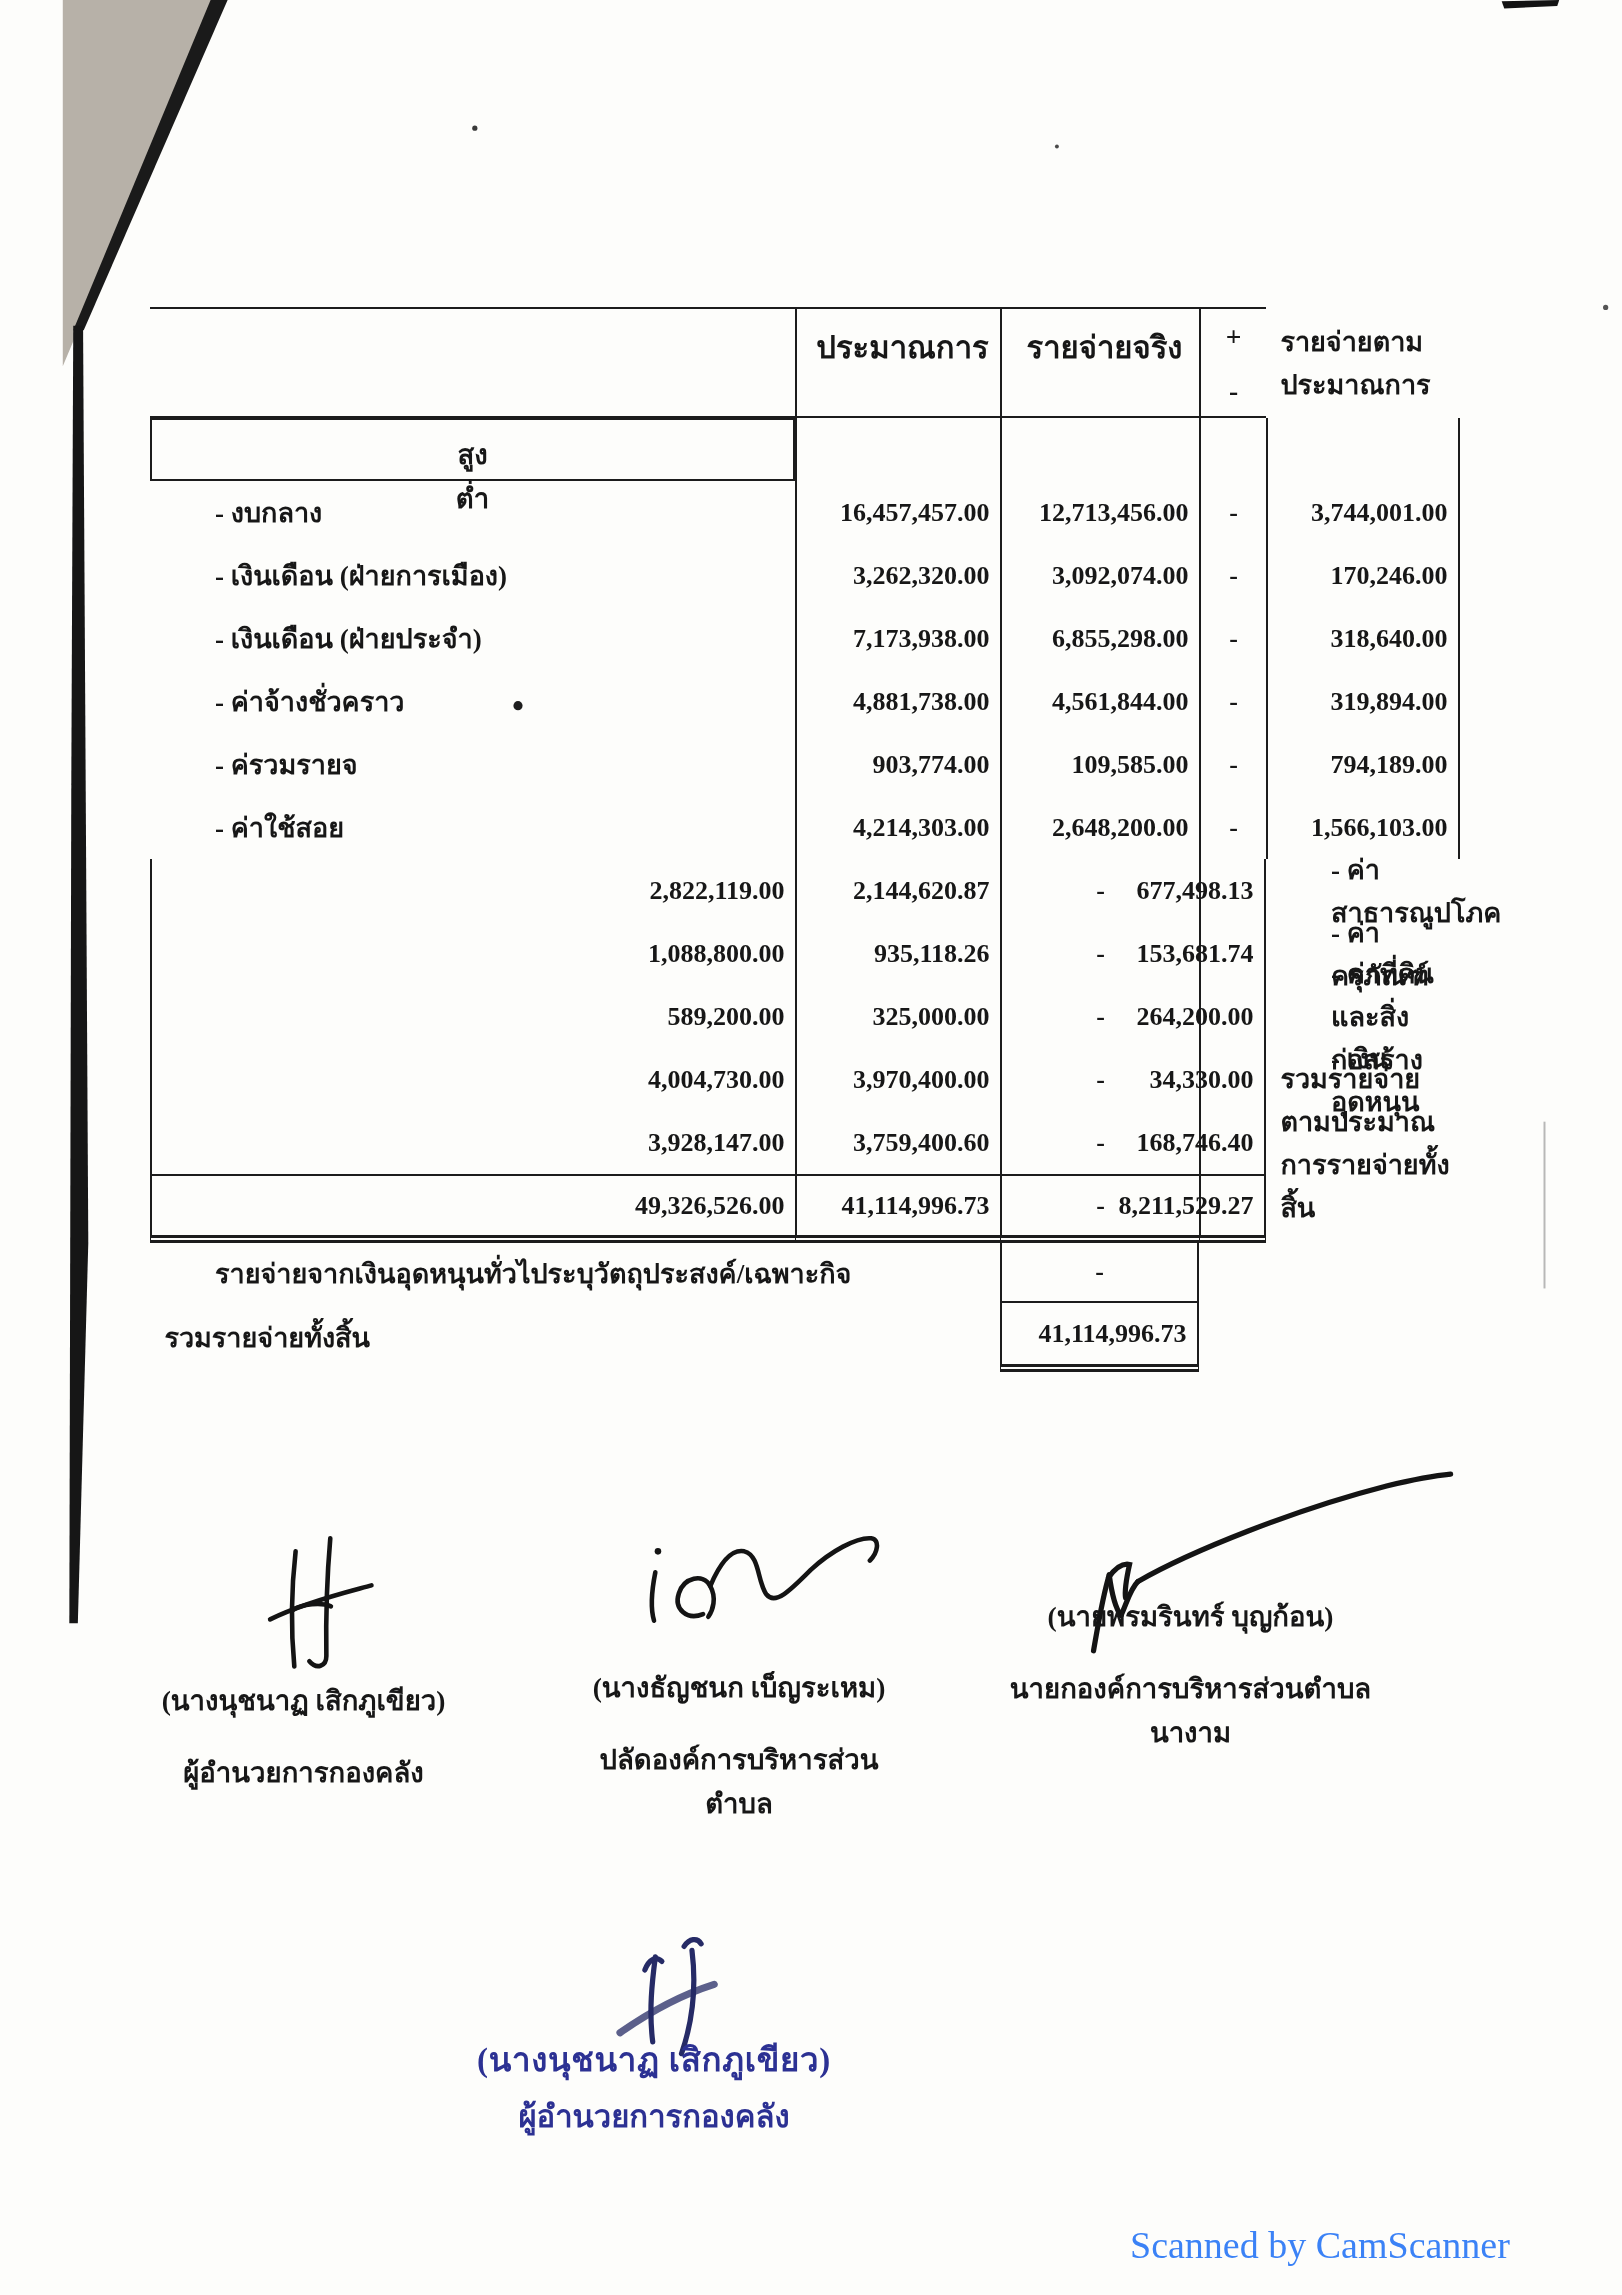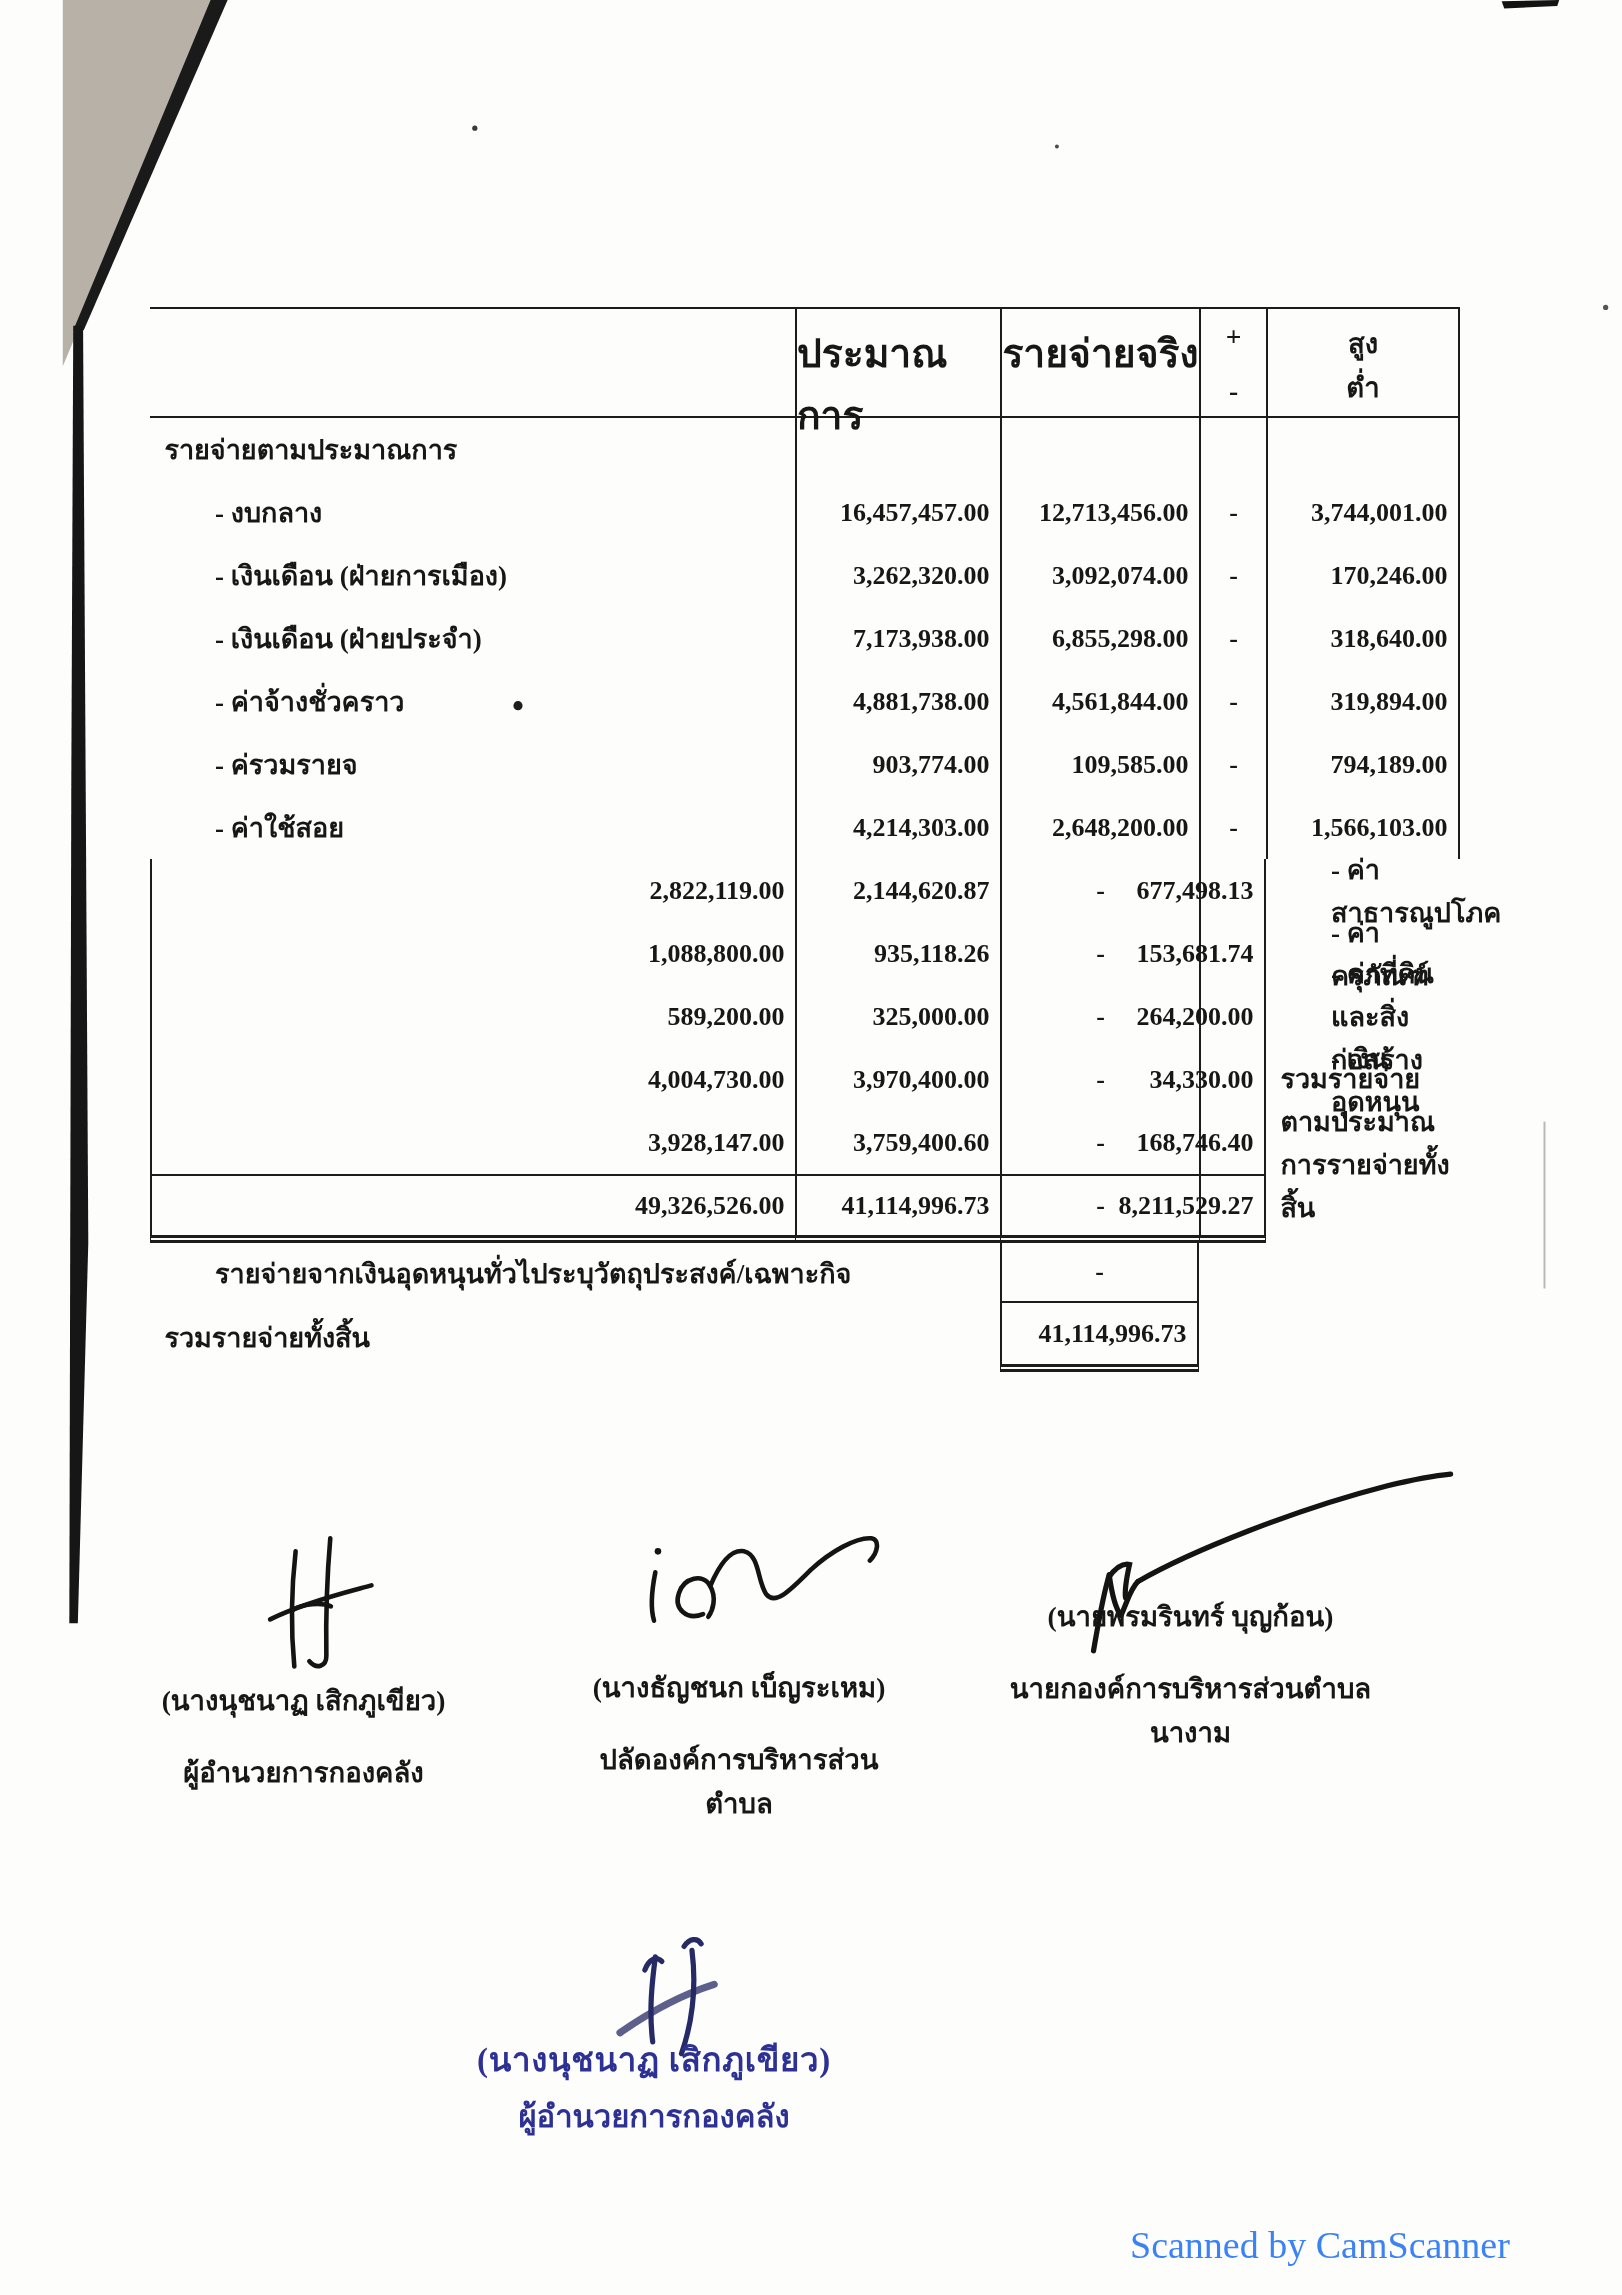--- a/index.html
+++ b/index.html
@@ -22,21 +22,21 @@
   .indent{padding-left:65px;}
   .num{justify-content:flex-end;padding-right:10.5px;font-size:26px;padding-left:32px;}
   .sign{justify-content:center;font-size:26px;}
   .vl{border-left:2.6px solid #1c1c1c;}
   .vr{border-right:2.6px solid #1c1c1c;}
   .ht{border-top:2.6px solid #1c1c1c;}
   .hb{border-bottom:2.6px solid #1c1c1c;}
   .hbd{border-bottom:8.5px double #1c1c1c;}
   .bold{font-weight:700;}
   .hd{flex-direction:column;justify-content:flex-start;align-items:center;
-      padding-top:13px;font-size:39px;font-weight:700;}
+      padding-top:13px;font-size:31px;font-weight:700;padding-left:8px;}
   .hd2{flex-direction:column;justify-content:space-between;align-items:center;
       padding:11.8px 0 9.2px 0;font-size:27.5px;font-weight:700;}
   .span2{grid-column:1 / 3;}
 
   
   .sig-block{position:absolute;text-align:center;}
   .sig-name{font-size:27.5px;font-weight:600;}
   .sig-title{font-size:27.5px;font-weight:600;margin-top:27.5px;}
 
   .stamp-block{position:absolute;left:471px;top:2033px;width:366px;text-align:center;
@@ -103,26 +103,26 @@
   <div class="c hd vl ht hb">
       <span>ประมาณการ</span>
     </div>
   <div class="c hd vl ht hb">
       <span>รายจ่ายจริง</span>
     </div>
   <div class="c hd2 vl ht hb">
     <span>+</span>
     <span>-</span>
   </div>
+  <div class="c lbl">รายจ่ายตามประมาณการ</div>
+
   <div class="c hd2 vl vr ht hb">
     <span>สูง</span>
     <span>ต่ำ</span>
   </div>
-
-  <div class="c lbl">รายจ่ายตามประมาณการ</div>
   <div class="c vl"></div>
   <div class="c vl"></div>
   <div class="c vl"></div>
   <div class="c vl vr"></div>
 
   <div class="c lbl indent">- งบกลาง</div>
   <div class="c num vl">16,457,457.00</div>
   <div class="c num vl">12,713,456.00</div>
   <div class="c sign vl">-</div>
   <div class="c num vl vr">3,744,001.00</div>

